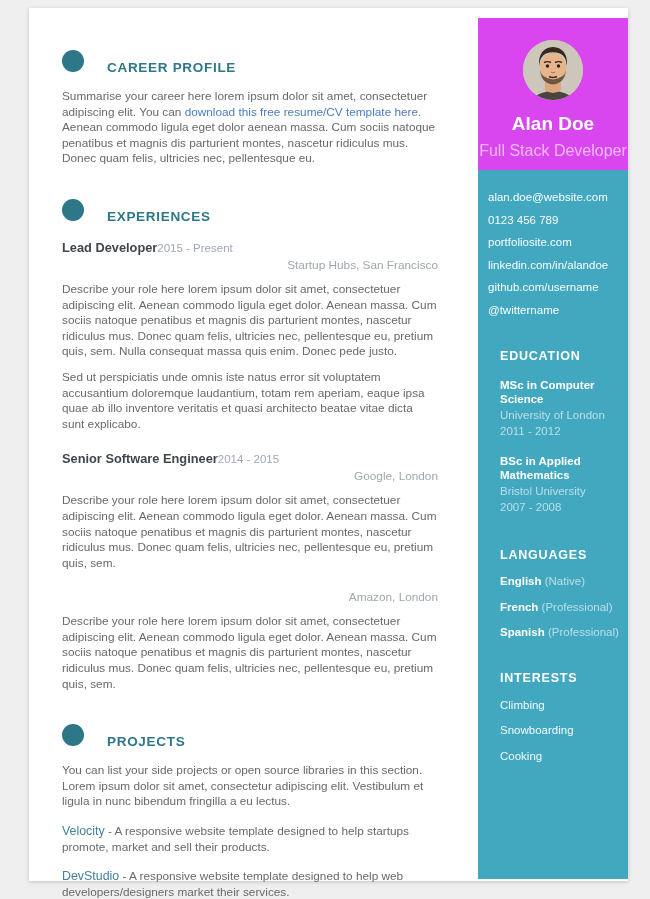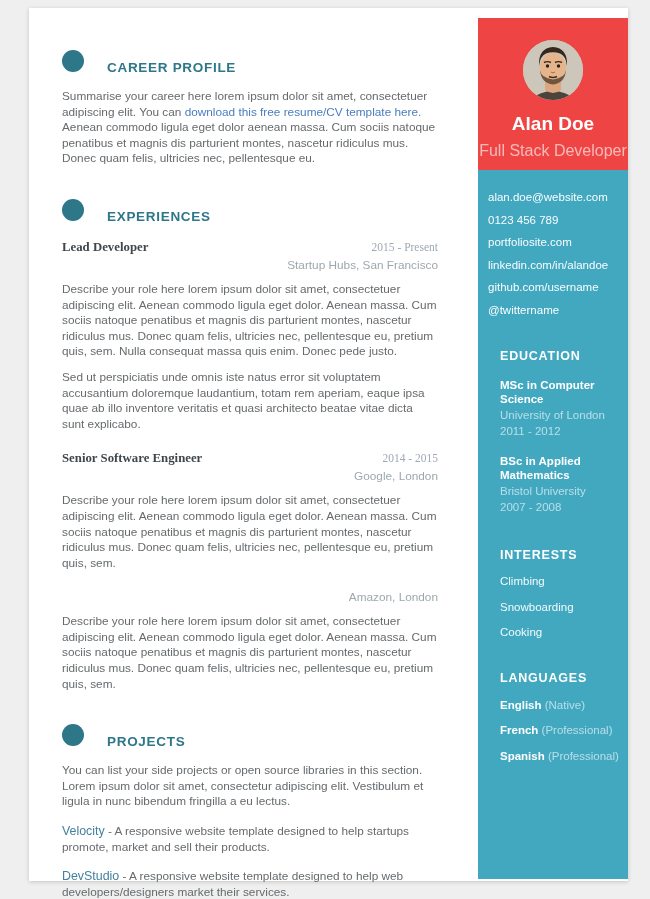--- a/index.html
+++ b/index.html
@@ -31,35 +31,35 @@
     font-size:13.5px; font-weight:bold; color:#2d7788;
     letter-spacing:0.7px;
   }
   .main p, .proj-item {
     font-size:11.8px; line-height:15.6px; color:#666a6d;
   }
   .career-text { margin-top:17px; }
   a.inline-link { color:#4a7dbe; text-decoration:none; cursor:pointer; }
   .section { margin-top:32px; }
   .job { margin-top:19px; }
-  .job-head { display:flex; justify-content:space-between; align-items:baseline;font-family:Liberation Serif, serif; }
+  .job-head { display:flex; justify-content:flex-start; align-items:baseline; }
   .job-title { font-size:12.8px; font-weight:bold; color:#3f474c; }
   .job-date { font-size:11.5px; color:#9fa8b6; }
   .job-company { margin-top:3px; font-size:11.8px; color:#9da8ae;text-align:right; }
   .job p { margin-top:10px; }
   .projects-intro { margin-top:17px; }
   .proj-item { margin-top:14px; }
   .proj-name { color:#44819e; font-size:12.4px; cursor:pointer; }
   
   .sidebar {
     position:absolute; top:10px; right:0; bottom:2px;
     width:150px; background:#42a8c0; color:#ffffff;
   }
   .sidebar-header {
-    height:152px; background:#ef4444; text-align:center;
+    height:152px; background:#d946ef; text-align:center;
     overflow:hidden;
   }
   .avatar-wrap {
     width:60px; height:60px; border-radius:50%;
     overflow:hidden; margin:22px auto 0;
     background:#cdc6ba;
   }
   .profile-name { margin-top:13px; font-size:19px; font-weight:bold; color:#fff; }
   .profile-role { margin-top:7px; font-size:16px; color:rgba(255,255,255,0.62); }
   .contacts { list-style:none; padding:21px 8px 0 10px; }
@@ -182,40 +182,40 @@
         <div class="edu-sub">2011 - 2012</div>
       </div>
       <div class="edu-item">
         <div class="edu-degree">BSc in Applied Mathematics</div>
         <div class="edu-sub">Bristol University</div>
         <div class="edu-sub">2007 - 2008</div>
       </div>
     </div>
 
     <div class="side-section">
-      <div class="side-title">INTERESTS</div>
-      <ul class="interest-list">
-        <li>Climbing</li>
-        <li>Snowboarding</li>
-        <li>Cooking</li>
-      </ul>
-    </div>
-
-    <div class="side-section">
       <div class="side-title">LANGUAGES</div>
       <ul class="lang-list">
         <li>
           <span class="lang-name">English</span>
           <span class="lang-level">(Native)</span>
         </li>
         <li>
           <span class="lang-name">French</span>
           <span class="lang-level">(Professional)</span>
         </li>
         <li>
           <span class="lang-name">Spanish</span>
           <span class="lang-level">(Professional)</span>
         </li>
       </ul>
     </div>
 
+    <div class="side-section">
+      <div class="side-title">INTERESTS</div>
+      <ul class="interest-list">
+        <li>Climbing</li>
+        <li>Snowboarding</li>
+        <li>Cooking</li>
+      </ul>
+    </div>
+
   </div>
 </div>
 
 </body></html>

